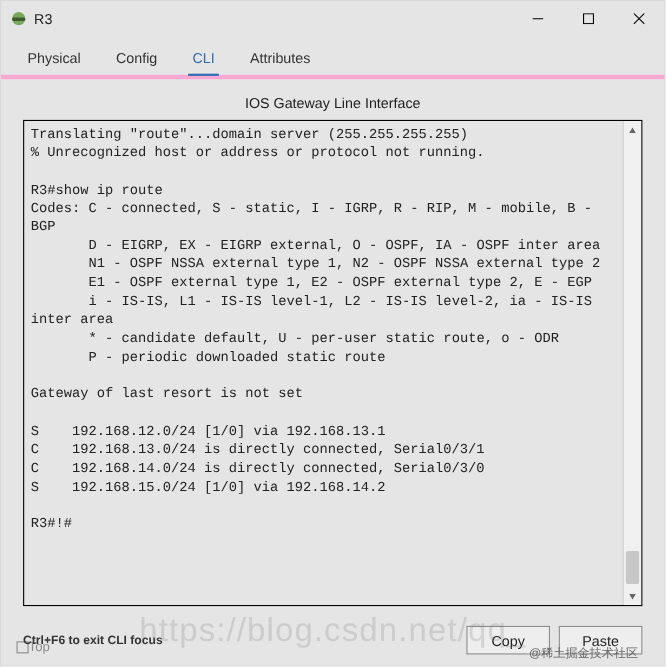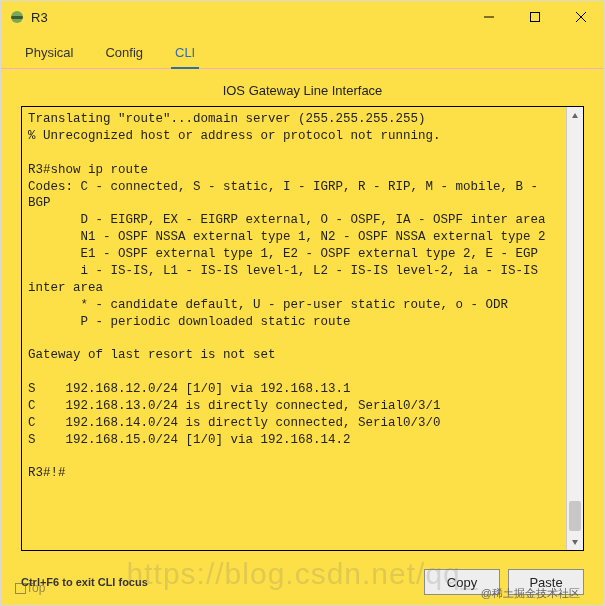--- a/index.html
+++ b/index.html
@@ -1,25 +1,25 @@
 <!DOCTYPE html>
 <html><head>
 <meta charset="utf-8">
 <style>
   * { box-sizing: border-box; }
   html, body { margin: 0; padding: 0; font-family: "Segoe UI", Arial, sans-serif; font-size: 13px; background: #fff; color: #222; }
-  .window { width: 605px; height: 606px; border: 1px solid #d9d9d9; position: relative; background: #fde047; display: flex; flex-direction: column; }
+  .window { width: 605px; height: 606px; border: 1px solid #d9d9d9; position: relative; background: #e5e5e5; display: flex; flex-direction: column; }
   .titlebar { height: 32px; display: flex; align-items: center; padding-left: 8px; }
   .titlebar-icon { width: 16px; height: 16px; margin-right: 6px; position: relative; }
   .titlebar-icon svg { width: 16px; height: 16px; }
   .titlebar-title { flex: 1; font-size: 13px; }
   .win-btns { display: flex; height: 100%; }
   .win-btn { width: 46px; display: flex; align-items: center; justify-content: center; cursor: default; }
   .win-btn svg { width: 10px; height: 10px; }
-  .tabs { display: flex; border-bottom: 1px solid #f9a8d4; padding: 8px 20px 0; gap: 24px; }
+  .tabs { display: flex; border-bottom: 4px solid #f9a8d4; padding: 8px 20px 0; gap: 24px; }
   .tab { padding: 4px 4px 8px; font-size: 13px; color: #333; position: relative; cursor: pointer; }
   .tab.active { color: #2f6db3; }
   .tab.active::after { content: ""; position: absolute; left: 0; right: 0; bottom: -1px; height: 2px; background: #2f6db3; }
   .content { flex: 1; padding: 10px 20px 10px 20px; display: flex; flex-direction: column; overflow: hidden; }
   .pane-title { text-align: center; font-size: 13px; margin: 4px 0 8px; }
   .terminal-wrap { flex: 1; border: 1px solid #000; position: relative; display: flex; overflow: hidden; }
   .terminal { flex: 1; padding: 4px 6px; font-family: "Courier New", monospace; font-size: 12.5px; line-height: 1.35; white-space: pre-wrap; word-break: break-word; overflow: hidden; }
   .scroll { width: 17px; background: #f0f0f0; border-left: 1px solid #ccc; display: flex; flex-direction: column; }
   .sc-btn { height: 17px; display: flex; align-items: center; justify-content: center; }
   .sc-track { flex: 1; position: relative; }
@@ -62,20 +62,21 @@
             <line x1="10" y1="0" x2="0" y2="10" stroke="#000" stroke-width="1"></line>
           </svg>
         </div>
     </div>
   </div>
 
   <div class="tabs">
     <div class="tab">Physical</div>
     <div class="tab">Config</div>
     <div class="tab active">CLI</div>
+    <div class="tab">Attributes</div>
   </div>
 
   <div class="content">
     <div class="pane-title">IOS Gateway Line Interface</div>
     <div class="terminal-wrap">
       <div class="terminal">Translating "route"...domain server (255.255.255.255)
 % Unrecognized host or address or protocol not running.
 
 R3#show ip route
 Codes: C - connected, S - static, I - IGRP, R - RIP, M - mobile, B - BGP

